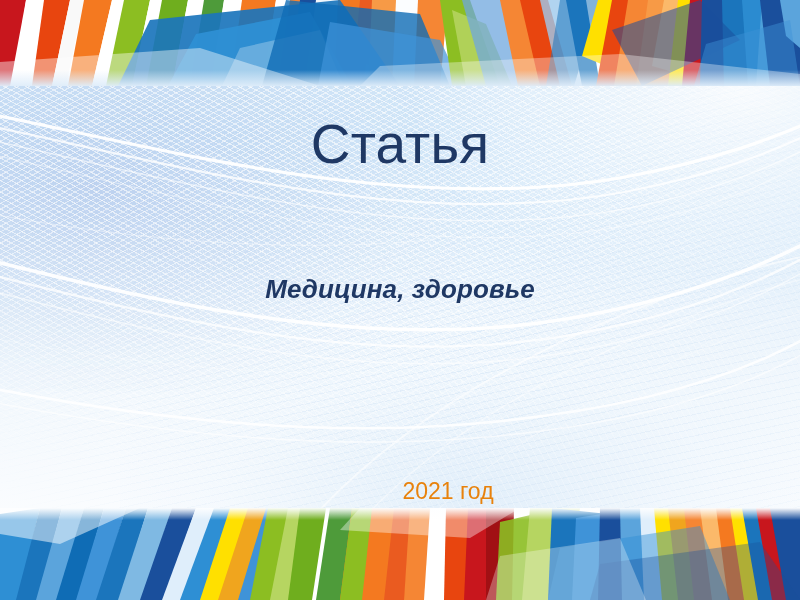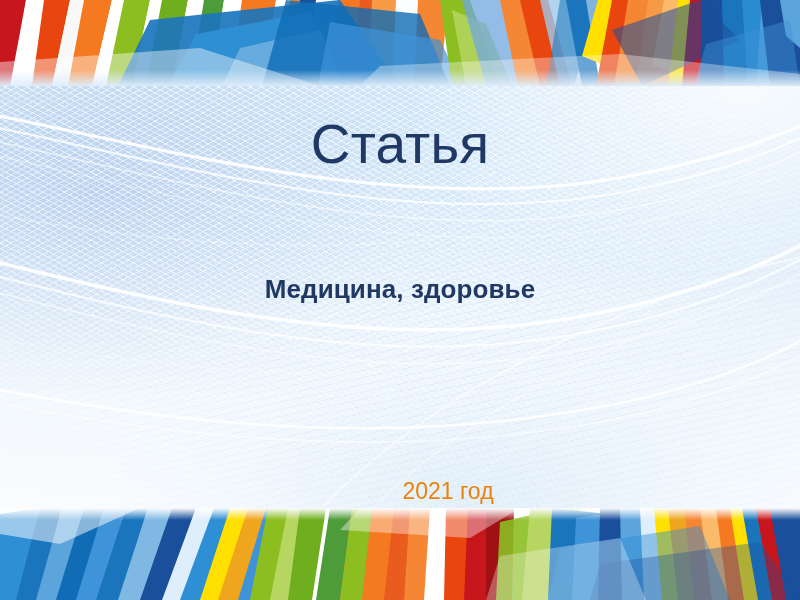--- a/index.html
+++ b/index.html
@@ -58,21 +58,21 @@
   .band-top:after{content:"";position:absolute;left:0;bottom:0;width:800px;height:16px;
     background:linear-gradient(to bottom, rgba(223,237,250,0) 0%, rgba(223,237,250,.96) 100%);}
   .band-bottom:before{content:"";position:absolute;left:0;top:0;width:800px;height:12px;
     background:linear-gradient(to top, rgba(252,253,255,0) 0%, rgba(253,254,255,.98) 100%);z-index:2;}
 
   
   .txt{position:absolute;left:0;width:800px;text-align:center;z-index:6;}
   #title{top:112px;font-size:55px;line-height:64px;font-weight:400;
     color:#1f3864;letter-spacing:.2px;}
   #subtitle{top:272px;font-size:26px;line-height:34px;font-weight:700;
-    color:#1f3864;letter-spacing:.1px;}
+    color:#1f3864;letter-spacing:.1px;font-style:italic;}
   #year{top:476px;font-size:23px;line-height:30px;font-weight:400;color:#e8820c;margin-left:48px;}
 </style>
 </head>
 <body>
 
 <div id="slide">
 
   <div class="bg-base"></div>
   <div class="bg-tintL"></div>
   <div class="bg-tintR"></div>

